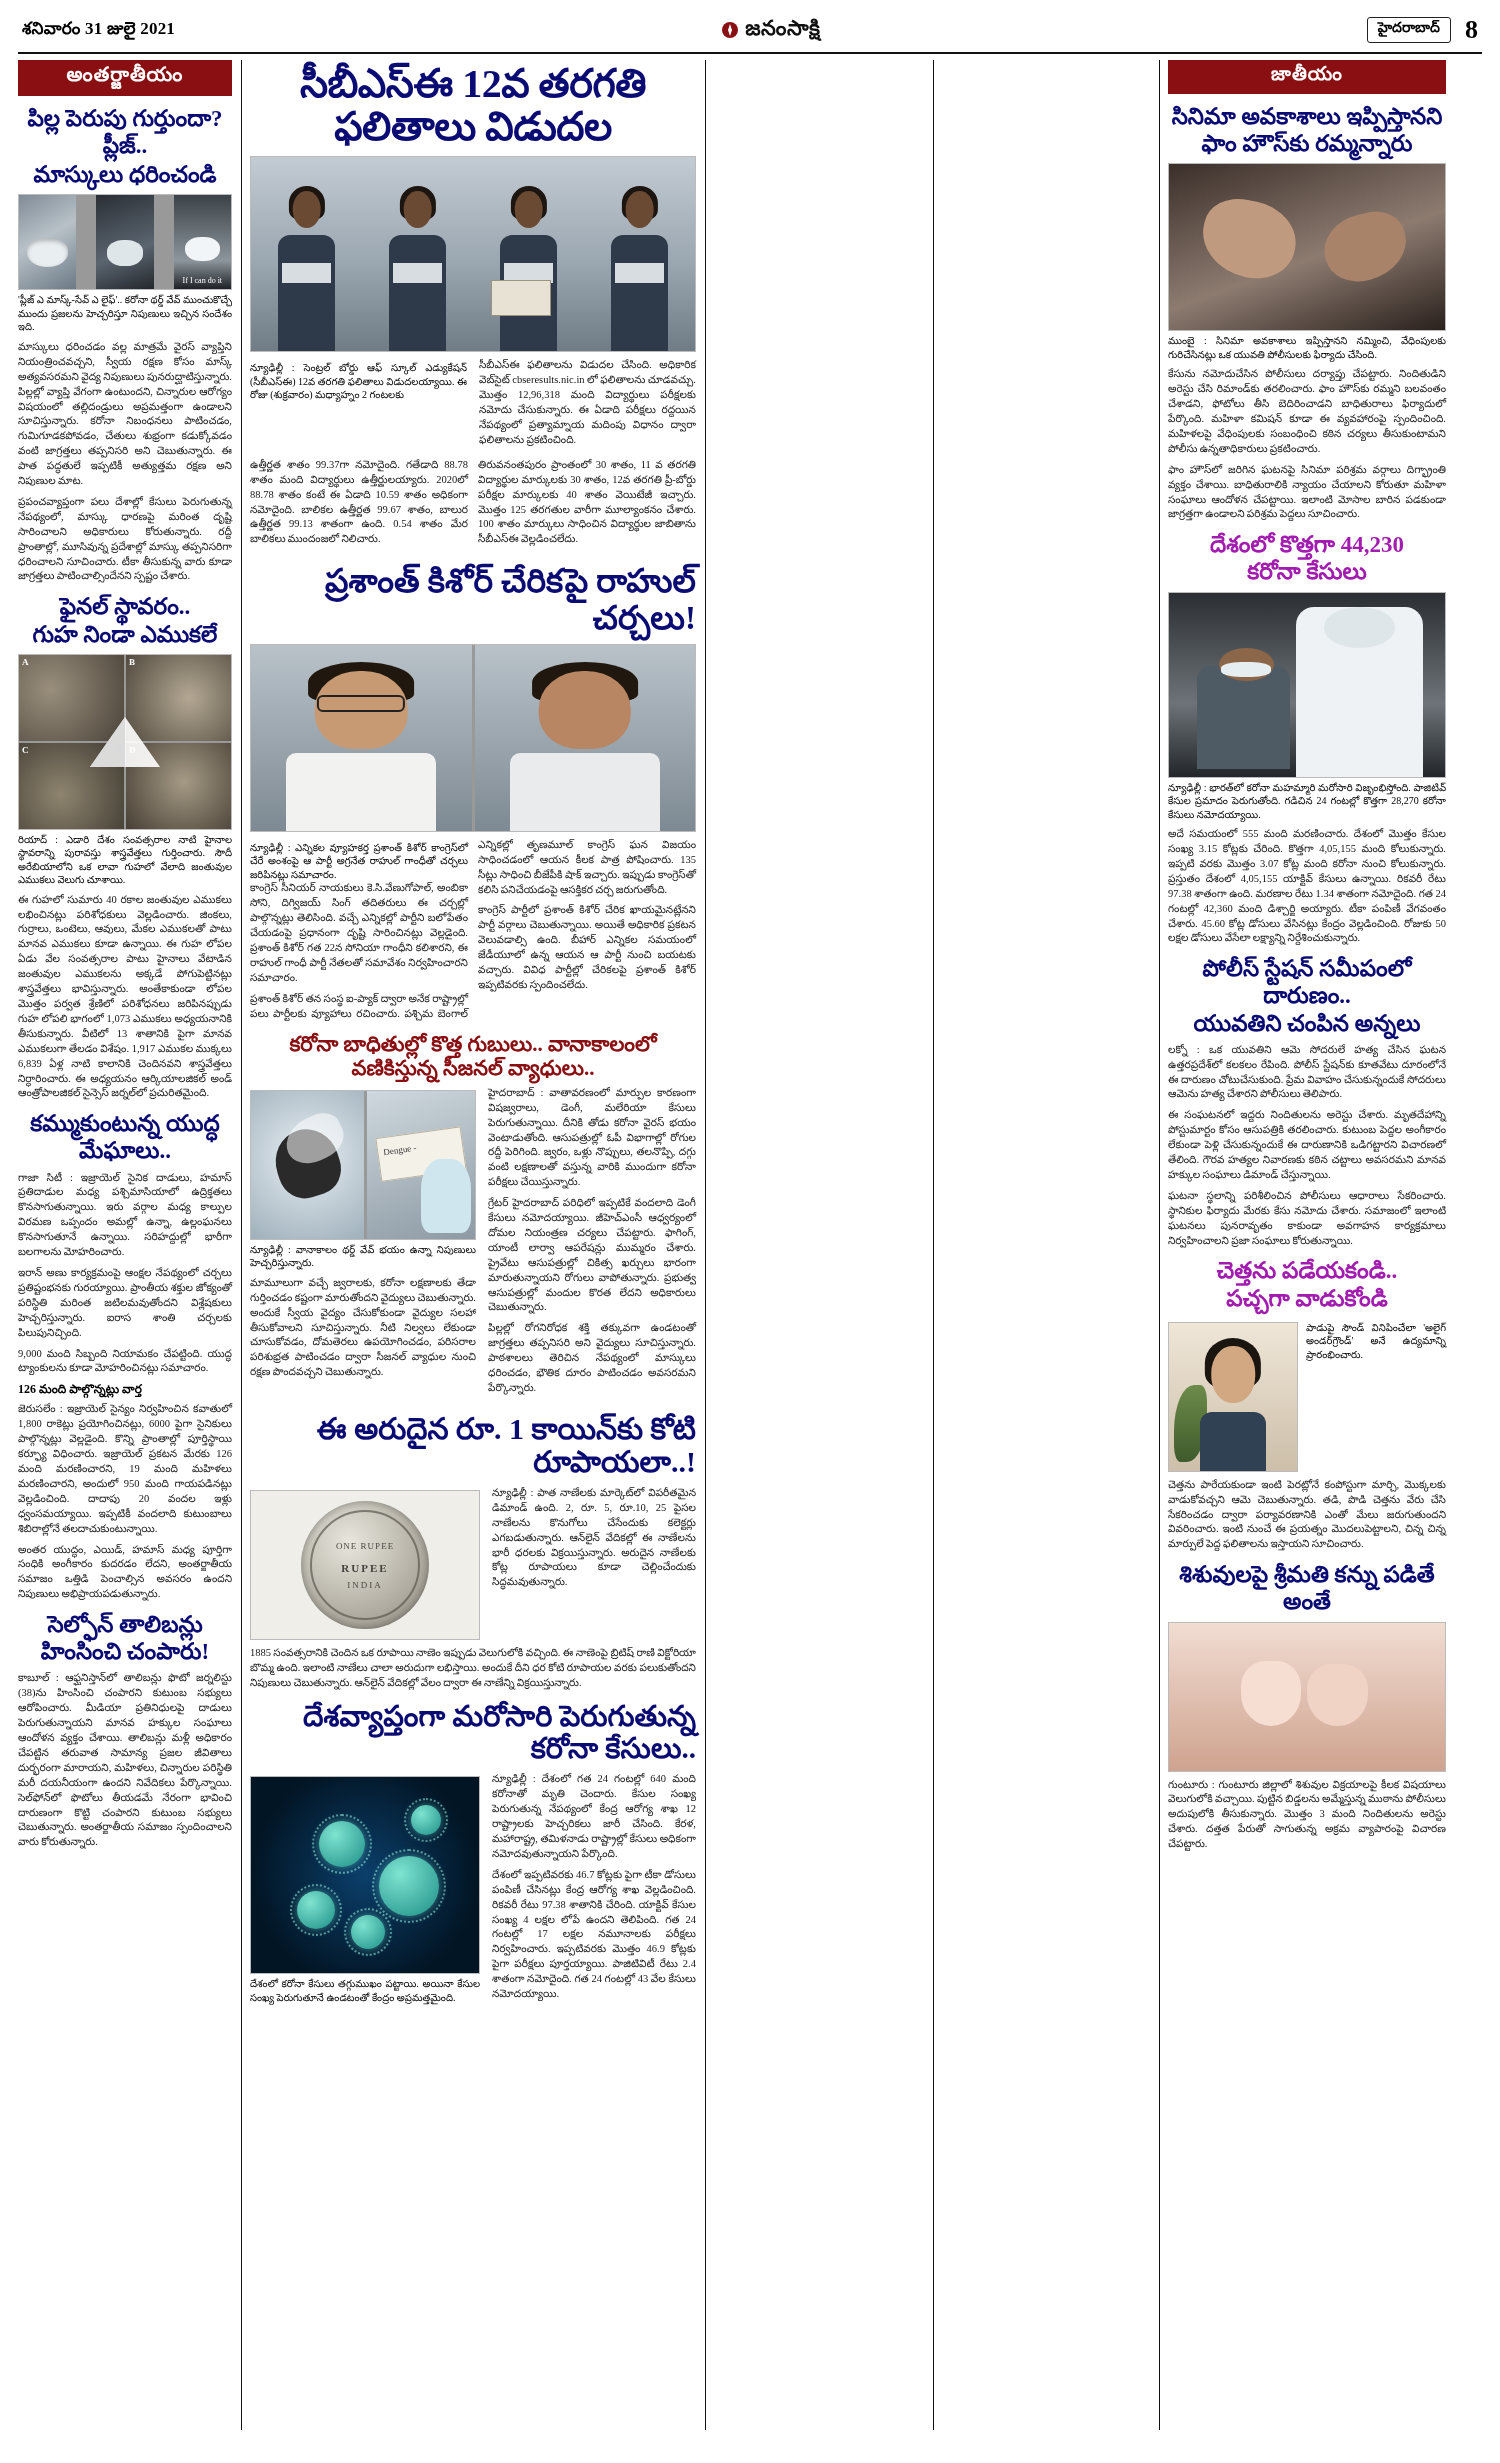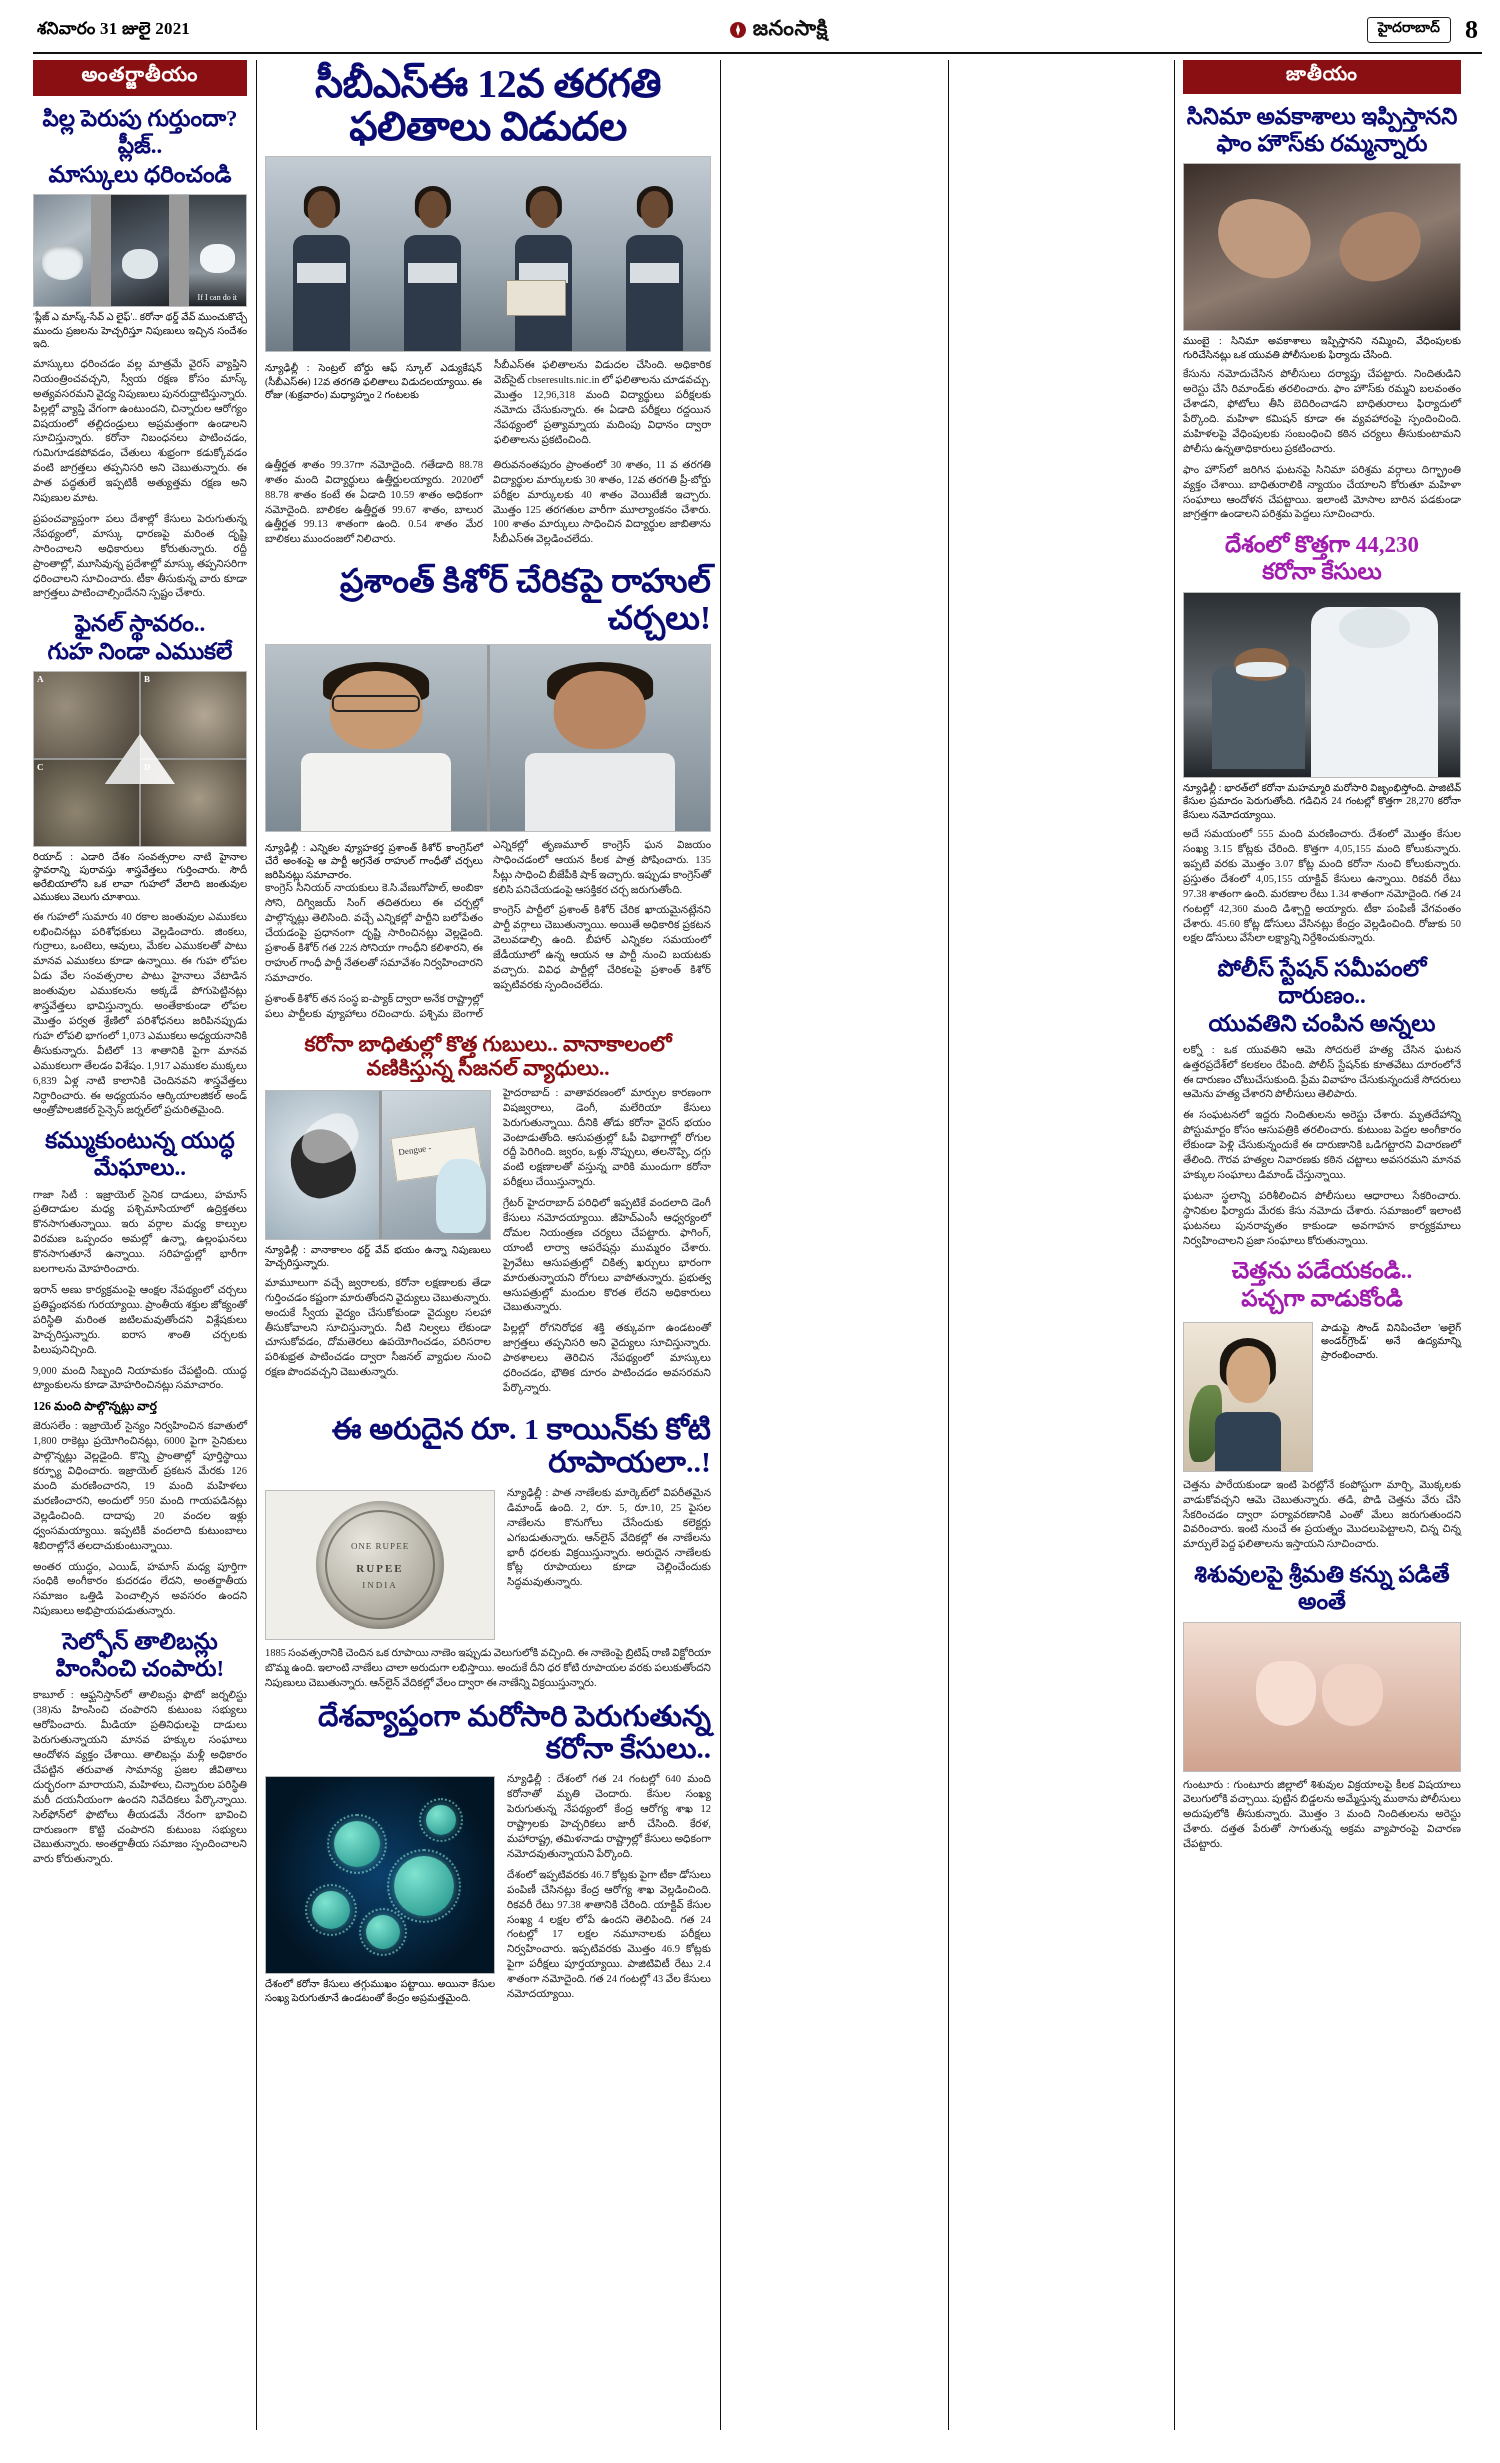--- a/index.html
+++ b/index.html
@@ -6,21 +6,21 @@
   html, body { margin:0; padding:0; background:#fff; }
   body {
     width:1500px; height:2463px;
     font-family:"Liberation Serif", serif;
     color:#000;
     position:relative;
     overflow:hidden;
   }
   .page {
     width:1500px; height:2463px;
-    padding:10px 16px 6px 31px;
+    padding:10px 16px 6px 16px;
     position:relative;
   }
 
   
   .masthead {
     display:flex; align-items:center; justify-content:space-between;
     height:40px; padding:0 6px;
   }
   .mh-date { font-size:17px; font-weight:bold; letter-spacing:.2px; }
   .mh-center { display:flex; align-items:center; gap:6px; }
@@ -88,21 +88,21 @@
   }
   .sub-bold { font-weight:bold; font-size:12px; margin:6px 0 3px; }
 
   
   .figure { margin:4px 0 6px; }
   .imgbox { width:100%; position:relative; overflow:hidden; background:#999; }
   .imgbox.b { border:1px solid #bbb; }
   .caption { font-size:10px; line-height:1.35; text-align:justify; margin-top:3px; }
 
   
-  .masks { height:113px; display:grid; grid-template-columns:1fr 1fr 1fr; gap:20px; }
+  .masks { height:96px; display:grid; grid-template-columns:1fr 1fr 1fr; gap:20px; }
   .mask-a { background:linear-gradient(150deg,#7f8b97 0%,#b8c1c7 45%,#6c7a86 100%); position:relative; }
   .mask-a:after{content:"";position:absolute;left:14%;top:46%;width:72%;height:30%;background:#e9eef1;border-radius:40% 40% 50% 50%;box-shadow:inset 0 2px 4px rgba(0,0,0,.25);}
   .mask-b { background:linear-gradient(160deg,#2a2f35 0%,#5b6570 60%,#23272c 100%); position:relative; }
   .mask-b:after{content:"";position:absolute;left:18%;top:48%;width:64%;height:27%;background:#dfe6ea;border-radius:45%;}
   .mask-c { background:linear-gradient(180deg,#3b4248 0%,#8d969d 70%,#1e2226 100%); position:relative; }
   .mask-c:after{content:"";position:absolute;left:20%;top:44%;width:60%;height:26%;background:#f2f5f7;border-radius:45%;}
   .mask-c .tag{position:absolute;bottom:4px;left:0;right:0;text-align:center;color:#fff;font-size:8px;}
 
   
   .cave { height:176px; display:grid; grid-template-columns:1fr 1fr; grid-template-rows:1fr 1fr; gap:2px; position:relative; }

